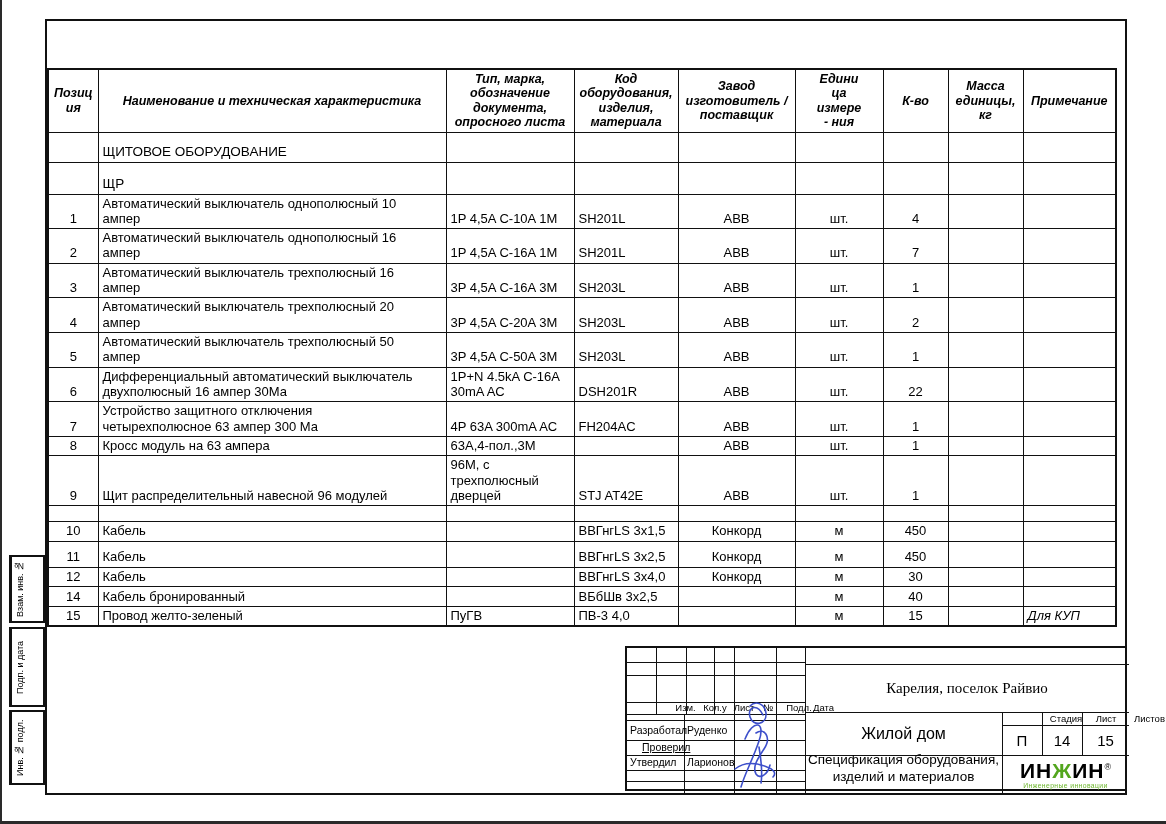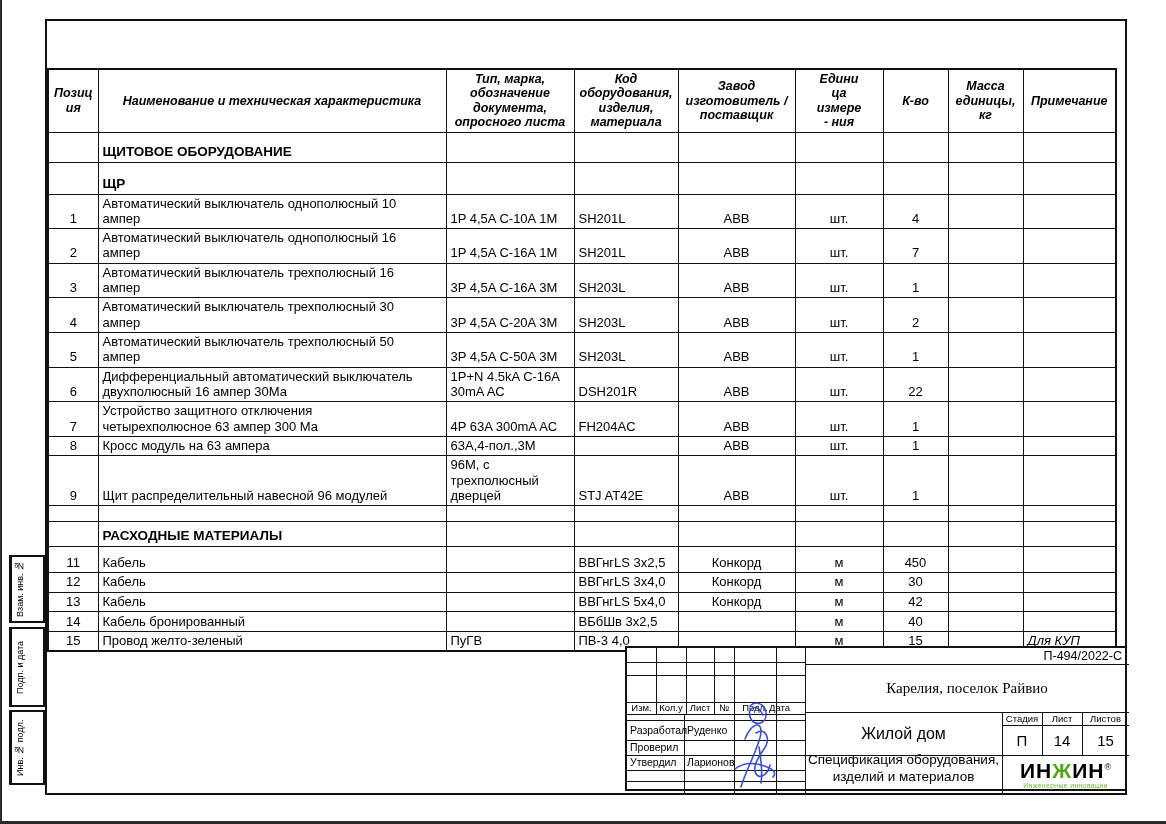--- a/index.html
+++ b/index.html
@@ -12,37 +12,37 @@
 
   
   table.spec{position:absolute;left:47px;top:68px;width:1068px;border-collapse:collapse;
              table-layout:fixed;font-size:13px;line-height:1.18;}
   table.spec td,table.spec th{border:1px solid #111;vertical-align:bottom;
              padding:1px 4px 2px 4px;white-space:pre-line;overflow:hidden;box-sizing:border-box;}
   table.spec{border:2px solid #111;}
   table.spec th{font-style:italic;font-weight:bold;font-size:12.5px;text-align:center;
              vertical-align:middle;line-height:1.15;padding:2px 1px;}
   td.l{text-align:left;} td.c{text-align:center;}
-  td.sec{font-weight:bold;font-size:13.5px;margin-left:38px;}
+  td.sec{font-weight:normal;font-size:13.5px;margin-left:38px;}
   td.note{font-style:italic;padding-left:9px;}
 
   
   .sidebox{position:absolute;left:9px;width:36px;border:2px solid #111;box-sizing:border-box;
            display:flex;background:#fff;}
   .sidebox .lab{width:15px;border-right:1.5px solid #111;display:flex;align-items:center;
            justify-content:center;writing-mode:vertical-rl;transform:rotate(180deg);
            font-size:9px;white-space:nowrap;}
 
   
   .tb{position:absolute;left:625px;top:646px;width:502px;height:145px;
       border:2px solid #111;box-sizing:border-box;background:#fff;}
   .tb .hl,.tb .vl{position:absolute;background:#111;}
   .tb .hl{height:1px;} .tb .vl{width:1px;}
   .tb .cellt{position:absolute;display:flex;align-items:center;justify-content:center;
-      font-size:9.5px;text-align:center;line-height:1;}
+      font-size:9.5px;text-align:center;line-height:1;padding-left:44px;}
   .tb .mid{font-size:10.5px;justify-content:flex-start;padding-left:3px;box-sizing:border-box;}
   .tb .docnum{position:absolute;font-size:12.5px;display:flex;align-items:center;
       justify-content:flex-end;padding-right:7px;box-sizing:border-box;}
   .tb .loc{position:absolute;font-family:"Liberation Serif",serif;font-size:15px;
       display:flex;align-items:center;justify-content:center;}
   .tb .proj{position:absolute;font-size:16px;display:flex;align-items:center;justify-content:center;text-align:center;}
   .tb .stval{position:absolute;font-size:15px;display:flex;align-items:center;justify-content:center;}
   .tb .doctitle{position:absolute;font-size:13.5px;text-align:center;display:flex;align-items:center;
       justify-content:center;white-space:pre-line;line-height:1.25;}
   .tb .logo{position:absolute;display:flex;flex-direction:column;align-items:center;
@@ -153,21 +153,21 @@
           <td class="l">3P 4,5A  C-16A 3М</td>
           <td class="l">SH203L</td>
           <td class="c">АВВ</td>
           <td class="c">шт.</td>
           <td class="c">1</td>
           <td class="c"></td>
           <td class="note"></td>
         </tr>
     <tr style="height:31px">
           <td class="c">4</td>
-          <td class="l">Автоматический выключатель трехполюсный 30
+          <td class="l">Автоматический выключатель трехполюсный 20
 ампер</td>
           <td class="l">3P 4,5A  C-20A 3М</td>
           <td class="l">SH203L</td>
           <td class="c">АВВ</td>
           <td class="c">шт.</td>
           <td class="c">2</td>
           <td class="c"></td>
           <td class="note"></td>
         </tr>
     <tr style="height:34px">
@@ -235,28 +235,28 @@
           <td class="c"></td>
           <td class="l"></td>
           <td class="l"></td>
           <td class="l"></td>
           <td class="c"></td>
           <td class="c"></td>
           <td class="c"></td>
           <td class="c"></td>
           <td class="note"></td>
         </tr>
-    <tr style="height:25px">
-          <td class="c"></td>
-          <td class="l sec">РАСХОДНЫЕ МАТЕРИАЛЫ</td>
-          <td class="l"></td>
-          <td class="l"></td>
-          <td class="c"></td>
-          <td class="c"></td>
-          <td class="c"></td>
+    <tr style="height:19px">
+          <td class="c">10</td>
+          <td class="l">Кабель</td>
+          <td class="l"></td>
+          <td class="l">ВВГнгLS 3х1,5</td>
+          <td class="c">Конкорд</td>
+          <td class="c">м</td>
+          <td class="c">450</td>
           <td class="c"></td>
           <td class="note"></td>
         </tr>
     <tr style="height:26px">
           <td class="c">11</td>
           <td class="l">Кабель</td>
           <td class="l"></td>
           <td class="l">ВВГнгLS 3х2,5</td>
           <td class="c">Конкорд</td>
           <td class="c">м</td>
@@ -265,31 +265,20 @@
           <td class="note"></td>
         </tr>
     <tr style="height:18px">
           <td class="c">12</td>
           <td class="l">Кабель</td>
           <td class="l"></td>
           <td class="l">ВВГнгLS 3х4,0</td>
           <td class="c">Конкорд</td>
           <td class="c">м</td>
           <td class="c">30</td>
-          <td class="c"></td>
-          <td class="note"></td>
-        </tr>
-    <tr style="height:19px">
-          <td class="c">13</td>
-          <td class="l">Кабель</td>
-          <td class="l"></td>
-          <td class="l">ВВГнгLS 5х4,0</td>
-          <td class="c">Конкорд</td>
-          <td class="c">м</td>
-          <td class="c">42</td>
           <td class="c"></td>
           <td class="note"></td>
         </tr>
     <tr style="height:20px">
           <td class="c">14</td>
           <td class="l">Кабель  бронированный</td>
           <td class="l"></td>
           <td class="l">ВБбШв  3х2,5</td>
           <td class="c"></td>
           <td class="c">м</td>
@@ -352,26 +341,25 @@
 
     <div class="cellt" style="left:0;top:54px;width:29px;height:12px;">Изм.</div>
     <div class="cellt" style="left:29px;top:54px;width:30px;height:12px;">Кол.у</div>
     <div class="cellt" style="left:59px;top:54px;width:28px;height:12px;">Лист</div>
     <div class="cellt" style="left:87px;top:54px;width:20px;height:12px;">№</div>
     <div class="cellt" style="left:107px;top:54px;width:42px;height:12px;">Подл.</div>
     <div class="cellt" style="left:138px;top:54px;width:29px;height:12px;">Дата</div>
 
     <div class="cellt mid" style="left:0;top:72px;width:57px;height:20px;">Разработал</div>
     <div class="cellt mid" style="left:57px;top:72px;width:50px;height:20px;">Руденко</div>
-    <div class="cellt mid" style="left:0;top:92px;width:57px;height:15px;">Проверил</div>
+    <div class="cellt mid" style="left:12px;top:92px;width:57px;height:15px;text-decoration:underline;">Проверил</div>
     <div class="cellt mid" style="left:0;top:107px;width:57px;height:15px;">Утвердил</div>
     <div class="cellt mid" style="left:57px;top:107px;width:50px;height:15px;"></div>
     <div class="cellt mid" style="left:57px;top:107px;width:50px;height:15px;">Ларионов</div>
 
-    <div class="docnum" style="left:178px;top:0;width:324px;height:16px;">П-494/2022-С</div>
     <div class="loc" style="left:178px;top:16px;width:324px;height:48px;">Карелия, поселок Райвио</div>
     <div class="proj" style="left:178px;top:64px;width:197px;height:43px;">Жилой дом</div>
     <div class="cellt" style="left:375px;top:64px;width:40px;height:13px;">Стадия</div>
     <div class="cellt" style="left:415px;top:64px;width:40px;height:13px;">Лист</div>
     <div class="cellt" style="left:455px;top:64px;width:47px;height:13px;">Листов</div>
     <div class="stval" style="left:375px;top:77px;width:40px;height:30px;">П</div>
     <div class="stval" style="left:415px;top:77px;width:40px;height:30px;">14</div>
     <div class="stval" style="left:455px;top:77px;width:47px;height:30px;">15</div>
     <div class="doctitle" style="left:178px;top:107px;width:197px;height:28px;">Спецификация оборудования,
 изделий и материалов</div>

